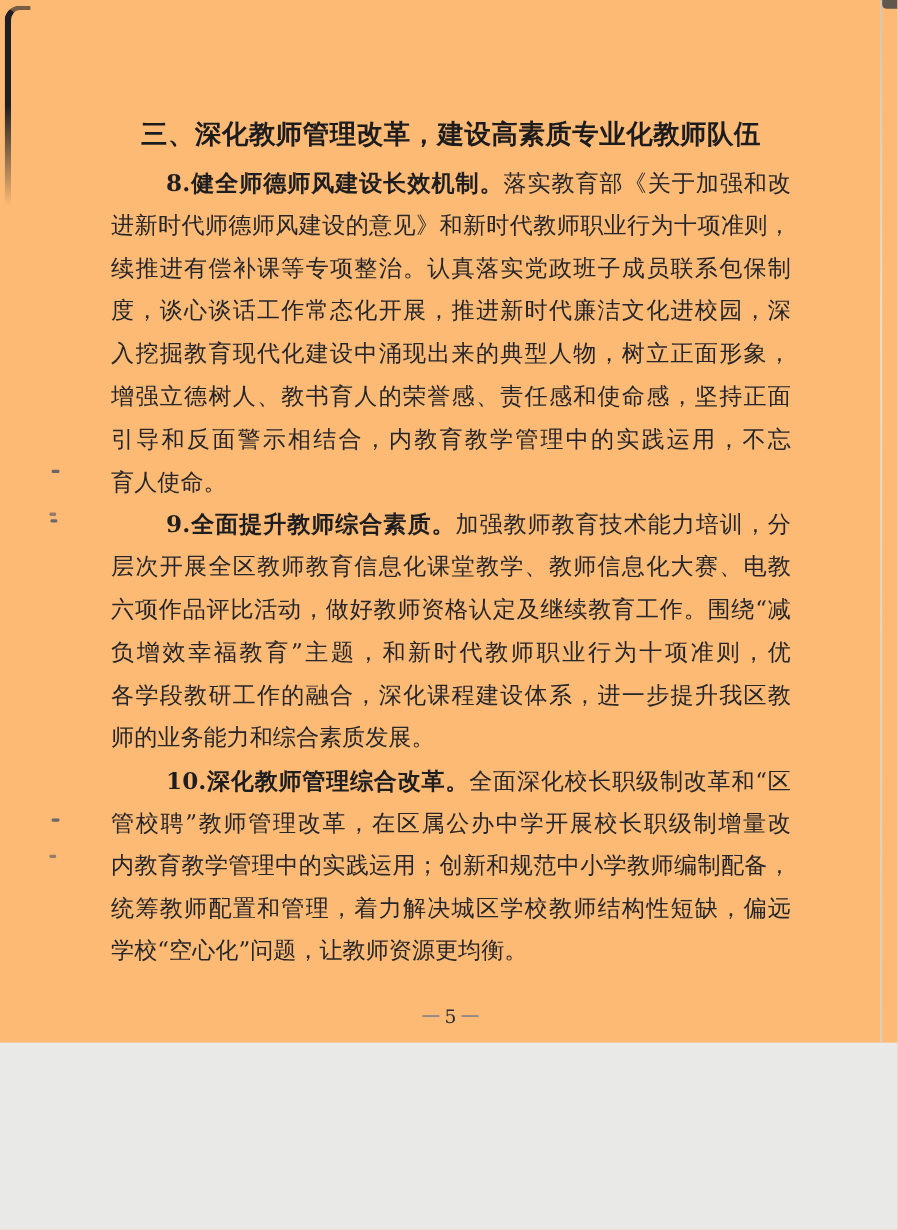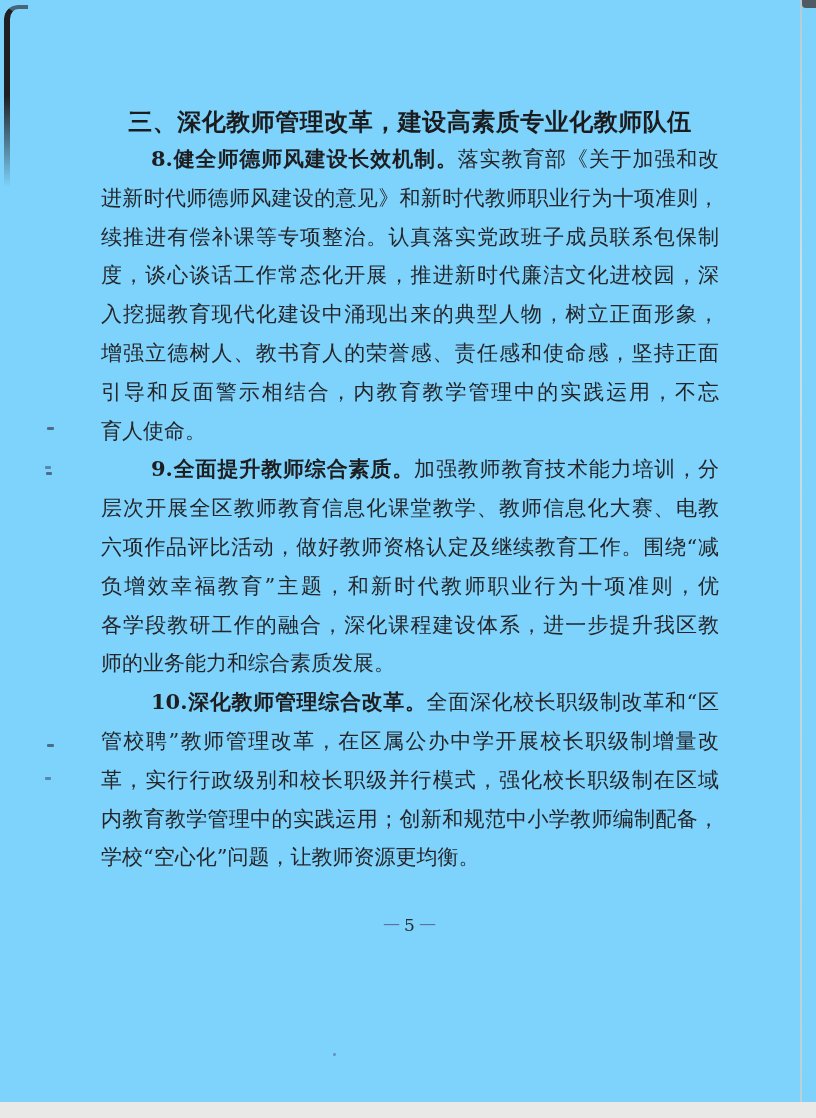--- a/index.html
+++ b/index.html
@@ -1,21 +1,21 @@
 <!DOCTYPE html>
 <html><head>
 <meta charset="utf-8">
 <style>
   html,body{margin:0;padding:0;}
   body{background:#e9e9e7;font-family:"DejaVu Serif","Liberation Serif",serif;}
   .page{
     position:relative;
-    width:816px;height:1102px;
+    width:816px;height:948px;
     margin:0 auto;
-    background:#7dd3fc;
+    background:#fdba74;
     overflow:hidden;
     color:#26262a;
   }
   
   .scan-hook{
     position:absolute;left:4px;top:5px;width:18px;height:178px;
     border-left:6px solid #1f1f22;
     border-top:4px solid rgba(31,31,34,.6);
     border-top-left-radius:14px;
     -webkit-mask-image:linear-gradient(#000 50%,transparent 100%);
@@ -43,21 +43,21 @@
   .content{position:absolute;left:101px;top:103px;width:618px;}
   .doc-title{
     margin:0 0 5px 0;
     font-family:"DejaVu Sans","Liberation Sans",sans-serif;
     font-weight:700;font-size:24px;line-height:38px;
     text-align:center;letter-spacing:.5px;color:#1c1c1f;
     white-space:nowrap;
   }
   .para{margin:0;}
   .line{
-    height:38.8px;line-height:26px;
+    height:38.8px;line-height:41px;
     font-size:21px;letter-spacing:0;
     text-align:justify;text-align-last:justify;
     white-space:nowrap;overflow:visible;
   }
   .line.first{text-indent:50px;}
   .line.last{text-align-last:left;white-space:normal;}
   .line b{font-weight:700;color:#1e1e21;}
   .footer{
     margin-top:31px;text-align:center;font-size:17px;line-height:22px;
     letter-spacing:1px;color:#2a2a2e;
@@ -98,22 +98,22 @@
           <div class="line first"><b>9.全面提升教师综合素质。</b>加强教师教育技术能力培训，分</div>
           <div class="line">层次开展全区教师教育信息化课堂教学、教师信息化大赛、电教</div>
           <div class="line">六项作品评比活动，做好教师资格认定及继续教育工作。围绕“减</div>
           <div class="line">负增效幸福教育”主题，和新时代教师职业行为十项准则，优</div>
           <div class="line">各学段教研工作的融合，深化课程建设体系，进一步提升我区教</div>
           <div class="line last">师的业务能力和综合素质发展。</div>
         </div>
         <div class="para">
           <div class="line first"><b>10.深化教师管理综合改革。</b>全面深化校长职级制改革和“区</div>
           <div class="line">管校聘”教师管理改革，在区属公办中学开展校长职级制增量改</div>
-          <div class="line">革，实行行政级别和校长职级并行模式，强化校长职级制在区域</div>
           <div class="line">内教育教学管理中的实践运用；创新和规范中小学教师编制配备，</div>
+          <div class="line">统筹教师配置和管理，着力解决城区学校教师结构性短缺，偏远</div>
           <div class="line last">学校“空心化”问题，让教师资源更均衡。</div>
         </div>
       </div>
 
     <div class="footer">
       <span class="dash">—</span><span class="num">5</span><span class="dash">—</span>
     </div>
   </div>
 
 </div>

